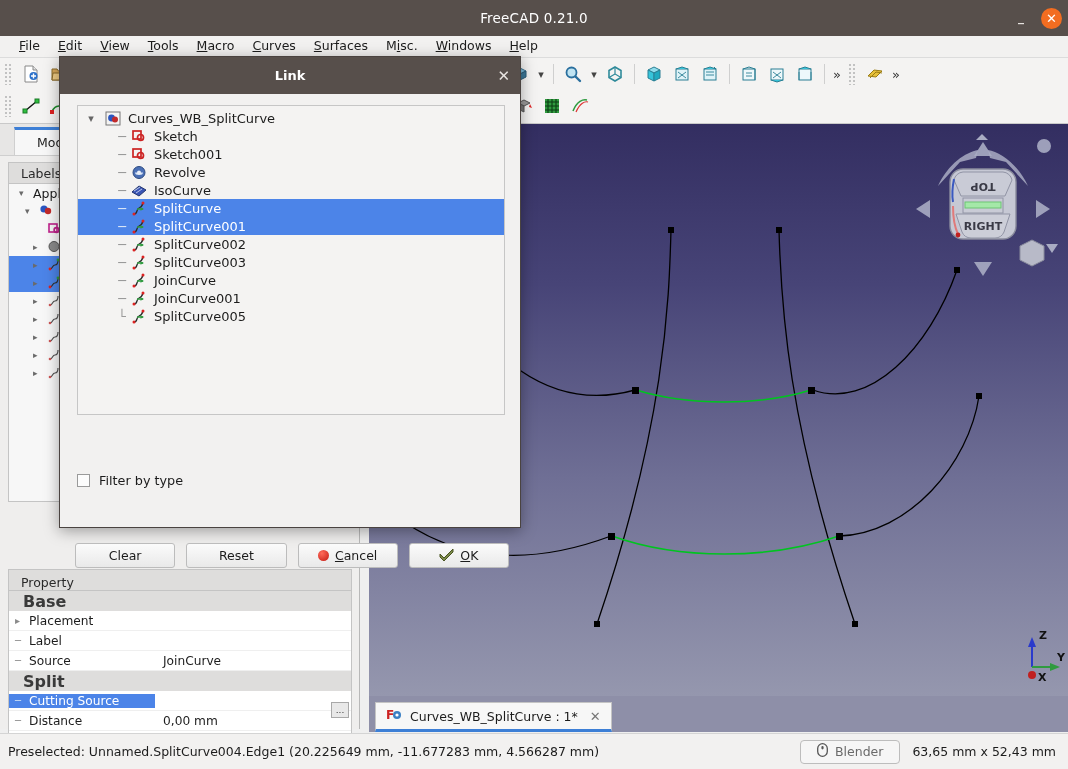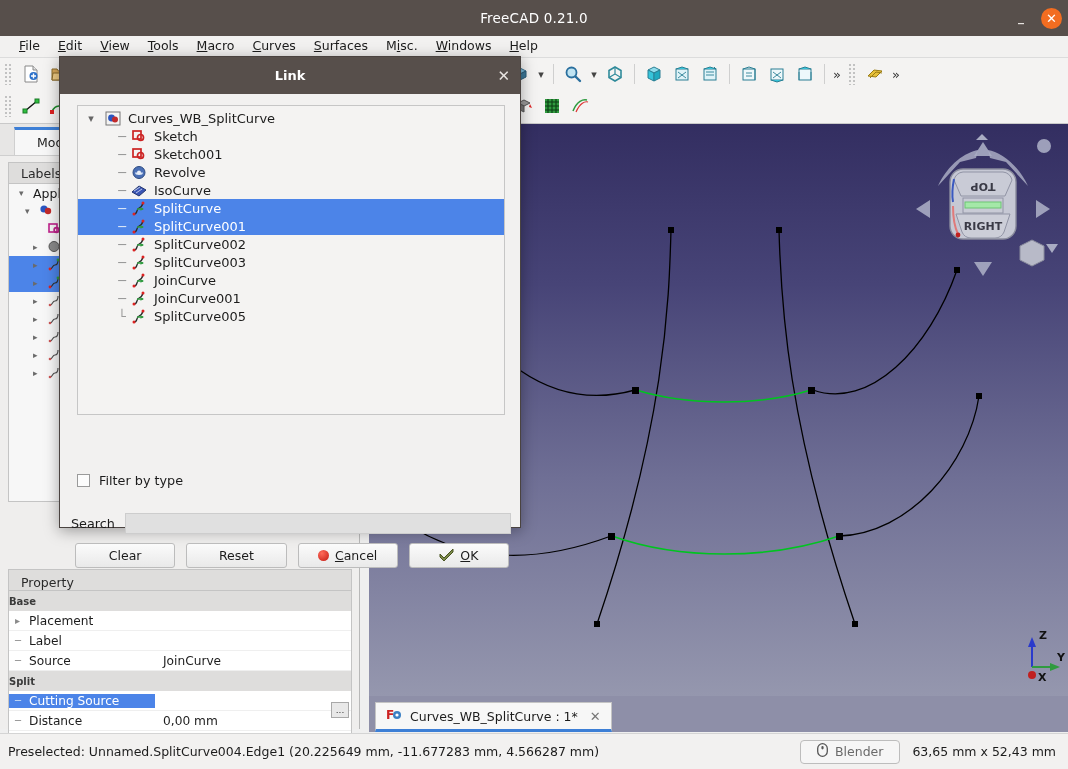--- a/index.html
+++ b/index.html
@@ -97,21 +97,21 @@
     position: absolute; left: 8px; top: 445px; width: 344px; height: 22px;
     background: #dedddc; border: 1px solid #c4c4c4; display: flex; align-items: flex-end;
   }
   .prop-header span { padding-left: 12px; font-size: 12.5px; color: #2a2a2a; }
   .prop-body {
     position: absolute; left: 8px; top: 467px; width: 344px; height: 228px;
     background: #ffffff; border: 1px solid #c4c4c4; border-top: none; overflow: hidden;
   }
   .p-group {
     height: 20px; background: #dedddc; display: flex; align-items: center;
-    padding-left: 0; font-weight: bold; font-size: 10px; color: #3a3a3a;
+    padding-left: 14px; font-weight: bold; font-size: 16px; color: #3a3a3a;
   }
   .p-row { height: 20px; display: flex; align-items: center; font-size: 12.2px; border-bottom: 1px solid #efefef; }
   .p-name { width: 146px; padding-left: 6px; display: flex; align-items: center; color: #1c1c1c; white-space: nowrap; }
   .p-name .tw { width: 14px; color: #8a8a8a; font-size: 10px; flex: none; }
   .p-val { flex: 1; padding-left: 8px; color: #1c1c1c; position: relative; display: flex; align-items: center; }
   .p-row.sel .p-name { background: #4c84e8; color: #ffffff; }
   .p-row.sel .p-name .tw { color: #cfe0f5; }
   .p-row.sel .p-val { background: #d6e4f7; }
   .ellipsis-btn {
     position: absolute; right: 2px; top: 1px; width: 18px; height: 16px;
@@ -977,24 +977,20 @@
         </span>
         <span>SplitCurve005</span>
       </div>
     </div>
 
     <div class="filter-row">
       <span class="chk"></span>
       <label>Filter by type</label>
     </div>
 
-    <div class="search-row">
-      <span class="lbl">Search</span>
-      <input class="search-input" type="text" placeholder="" style="">
-    </div>
 
     <div class="btn-row">
       <div class="dbtn">
         <span>Clear</span>
       </div>
       <div class="dbtn">
         <span>Reset</span>
       </div>
       <div class="dbtn">
         <span class="dot-red"></span>

